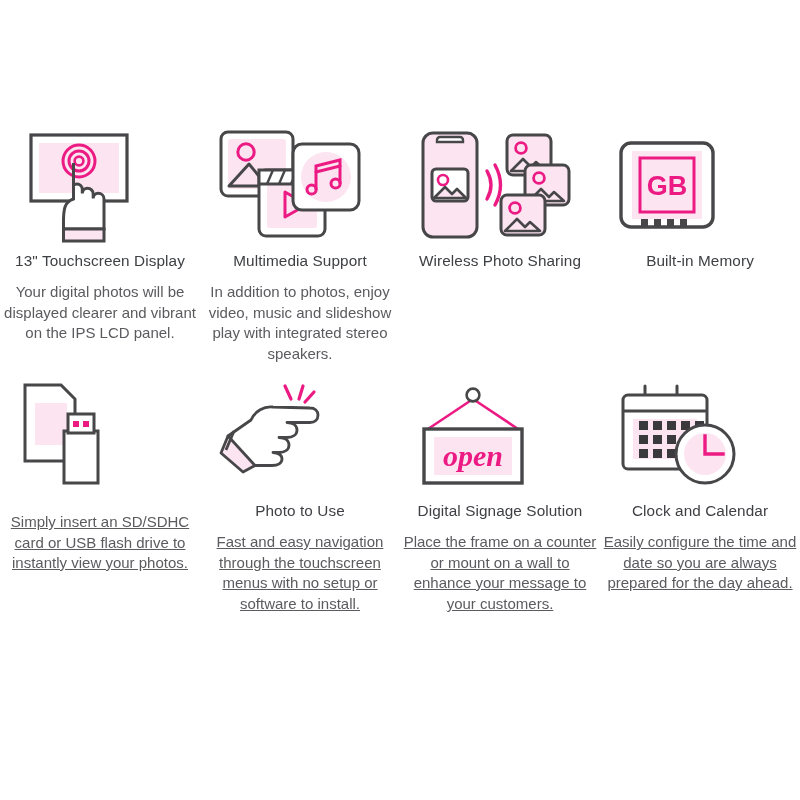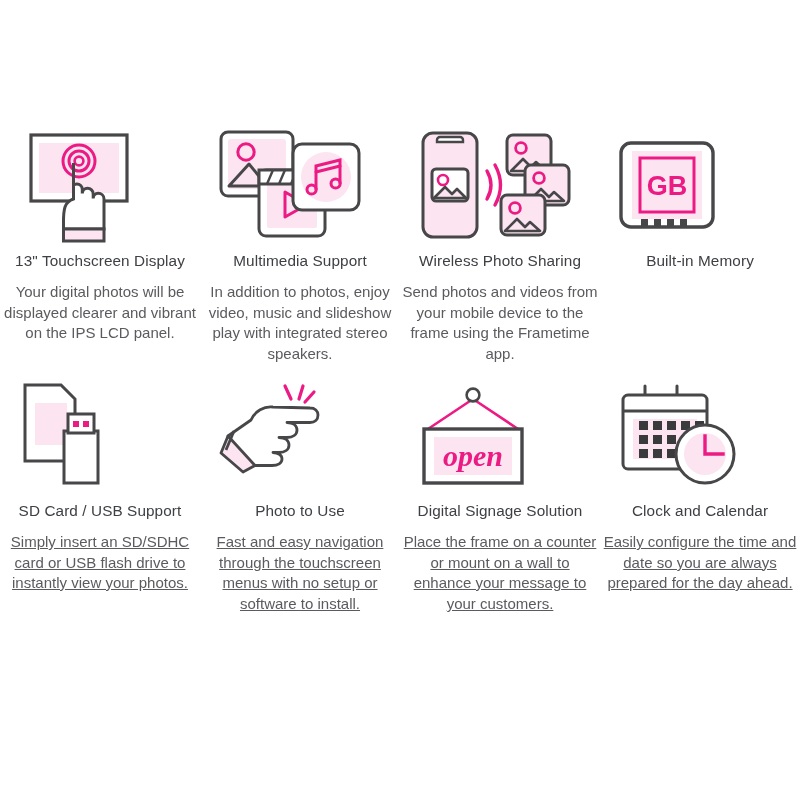--- a/index.html
+++ b/index.html
@@ -142,21 +142,20 @@
           <rect x="110" y="38" width="44" height="40" rx="6" fill="#fce4f1" stroke="#474749" stroke-width="3"></rect>
           <path d="M114,74 L126,62 L134,70 L139,65 L149,74 Z" fill="#fce4f1" stroke="#474749" stroke-width="2.6" stroke-linejoin="round"></path>
           <circle cx="124" cy="51" r="5.4" fill="none" stroke="#ec1b84" stroke-width="2.8"></circle>
 
           <rect x="86" y="68" width="44" height="40" rx="6" fill="#fce4f1" stroke="#474749" stroke-width="3"></rect>
           <path d="M90,104 L102,92 L110,100 L115,95 L125,104 Z" fill="#fce4f1" stroke="#474749" stroke-width="2.6" stroke-linejoin="round"></path>
           <circle cx="100" cy="81" r="5.4" fill="none" stroke="#ec1b84" stroke-width="2.8"></circle>
         </svg>
       </div>
       <div class="feat-title">Wireless Photo Sharing</div>
-      <div class="feat-desc">Send photos and videos from your mobile device to the frame using the Frametime app.</div>
     </div>
 
     <div class="cell">
       <div class="icon-wrap">
         <svg width="104" height="96" viewBox="0 0 104 96">
           <rect x="6" y="6" width="92" height="84" rx="10" fill="#ffffff" stroke="#474749" stroke-width="3.4"></rect>
           <rect x="17" y="14" width="70" height="68" fill="#fce4f1"></rect>
           <rect x="25" y="21" width="54" height="54" fill="none" stroke="#ec1b84" stroke-width="3"></rect>
           <text x="52" y="58" text-anchor="middle" font-family="'Liberation Sans', sans-serif" font-size="27" font-weight="bold" fill="#ec1b84">GB</text>
           <g fill="#474749">
@@ -176,21 +175,20 @@
 
           <path d="M10,6 H46 L60,20 V82 H10 Z" fill="#ffffff" stroke="#474749" stroke-width="3"></path>
           <rect x="20" y="24" width="32" height="42" fill="#fce4f1"></rect>
 
           <rect x="49" y="52" width="34" height="52" fill="#ffffff" stroke="#474749" stroke-width="3"></rect>
           <rect x="53" y="35" width="26" height="19" fill="#ffffff" stroke="#474749" stroke-width="3"></rect>
           <rect x="58" y="42" width="6" height="6" fill="#ec1b84"></rect>
           <rect x="68" y="42" width="6" height="6" fill="#ec1b84"></rect>
         </svg>
       </div>
-      <div class="feat-title">SD Card / USB Support</div>
       <div class="feat-desc">Simply insert an SD/SDHC card or USB flash drive to instantly view your photos.</div>
     </div>
 
     <div class="cell row2">
       <div class="icon-wrap">
         <svg width="120" height="110" viewBox="0 0 120 110">
 
           <g stroke="#ec1b84" stroke-width="3.2" stroke-linecap="round">
             <path d="M70,6 L76,19"></path>
             <path d="M88,6 L84,19"></path>

